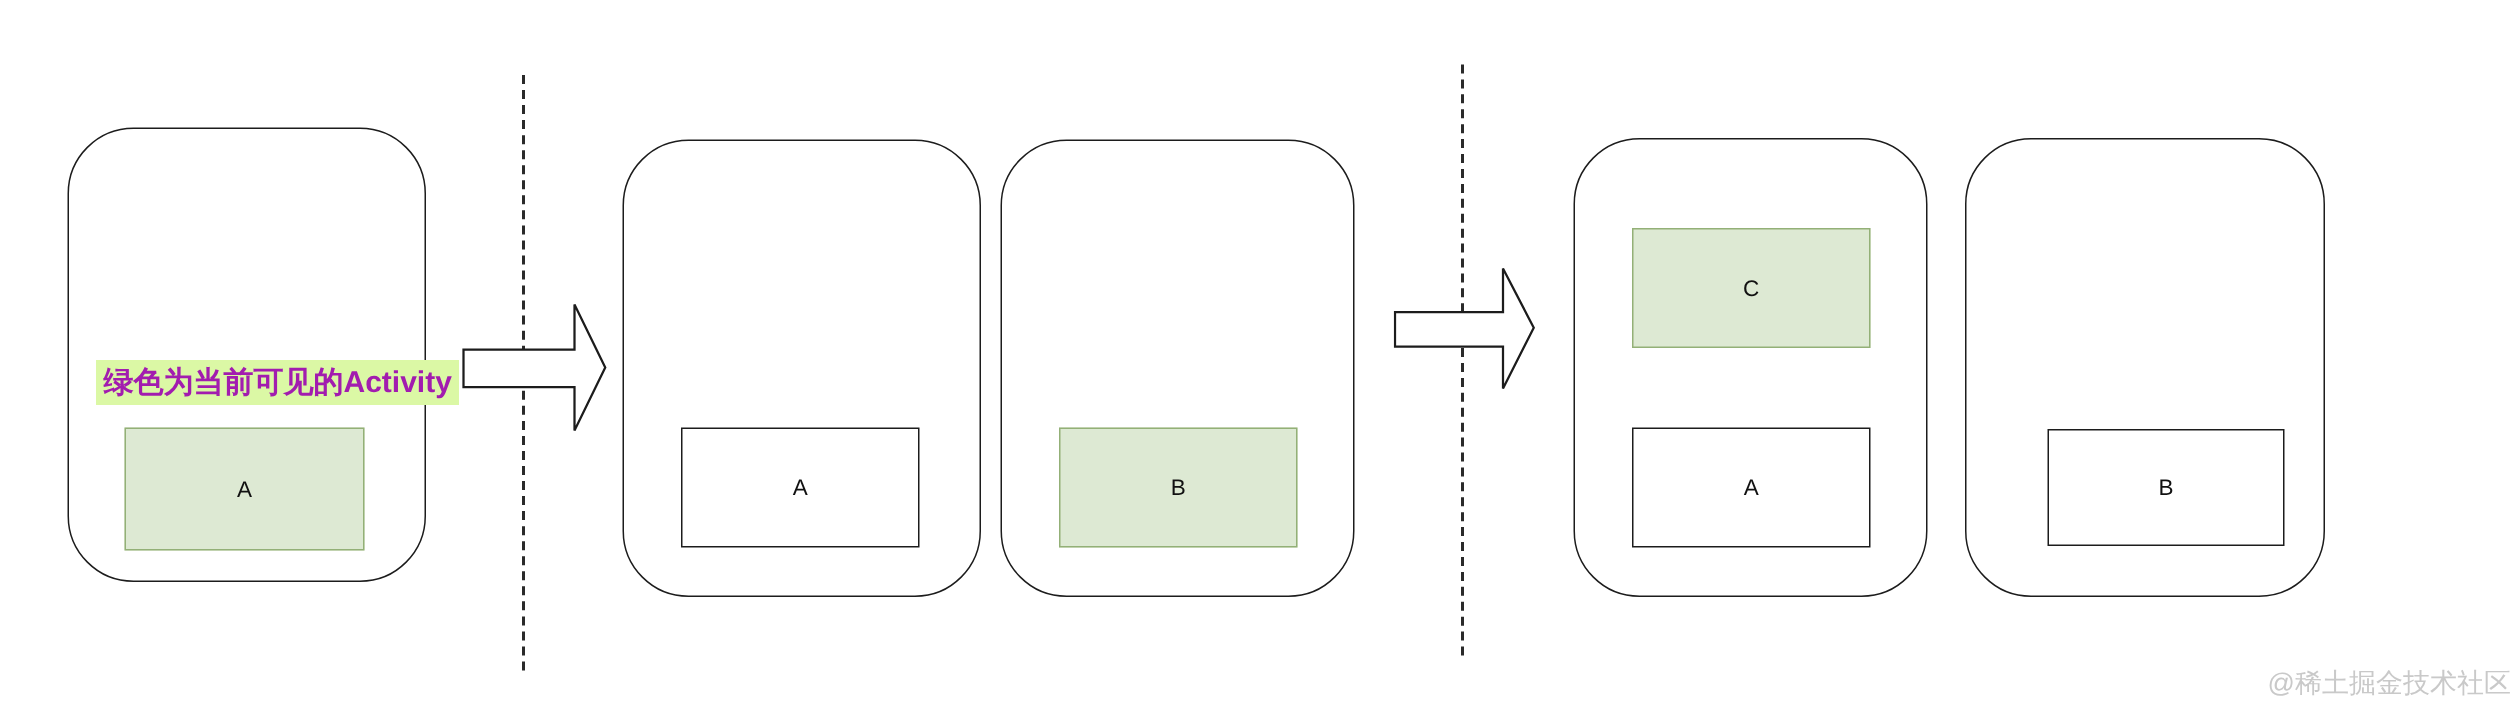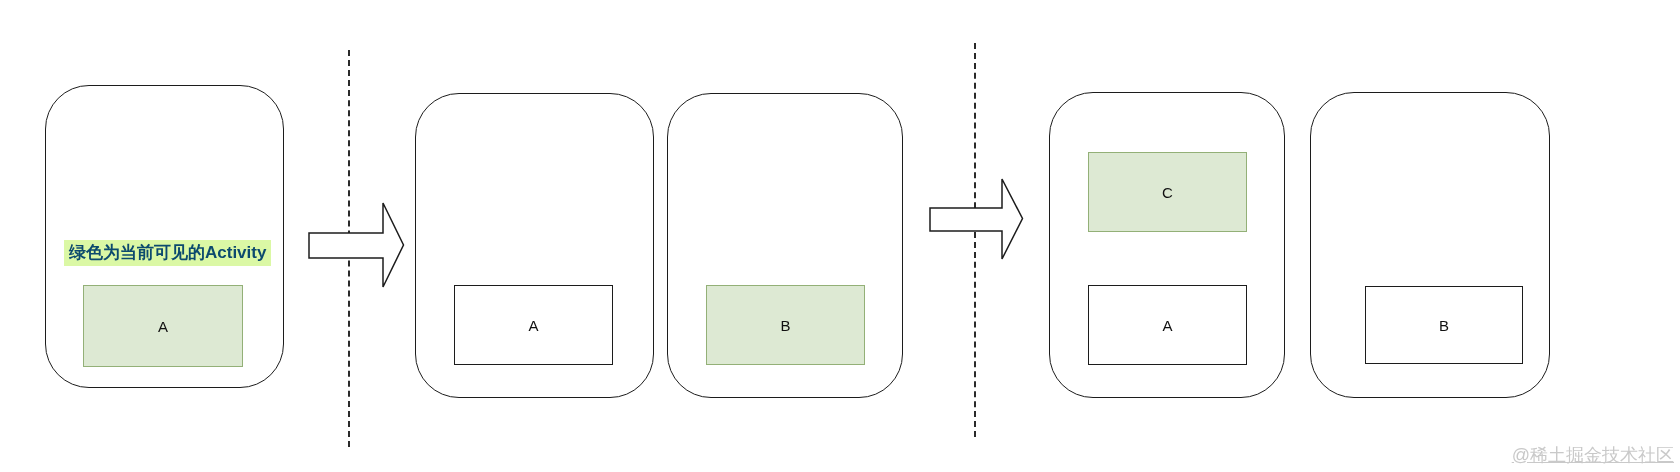--- a/index.html
+++ b/index.html
@@ -27,31 +27,30 @@
   }
   .divider{
     position:absolute;
     width:0;
     border-left:2px dashed #2a2a2a;
   }
   .arrow{position:absolute;}
   .note{
     position:absolute;
     left:64px;top:240px;
-    font-size:17px;font-weight:bold;color:#0c4a6e;
+    font-size:20px;font-weight:bold;color:#a21caf;
     padding:3px 5px;
     white-space:nowrap;
     line-height:1.2;
   }
   .watermark{
     position:absolute;
     right:6px;top:443px;
     font-size:18px;
     white-space:nowrap;
-    text-decoration:underline;
   }
 </style>
 </head>
 <body>
 
 <div class="canvas">
 
   <div class="panel" style="left:45px;top:85px;width:239px;height:303px;"></div>
   <span class="note" style="background: rgb(219, 248, 165);">绿色为当前可见的Activity</span>
   <div class="activity active" style="left: 83px; top: 285px; width: 160px; height: 82px; background: rgb(221, 233, 211); border-color: rgb(147, 176, 119);">

